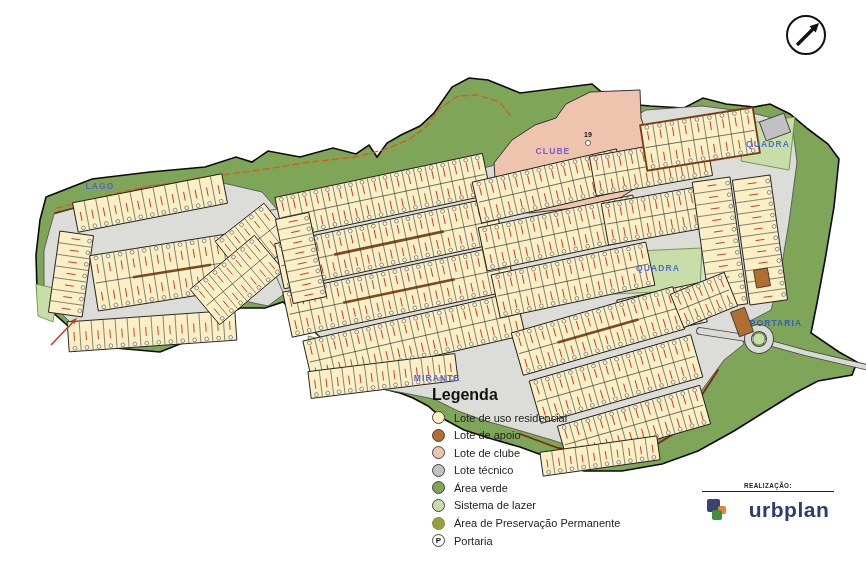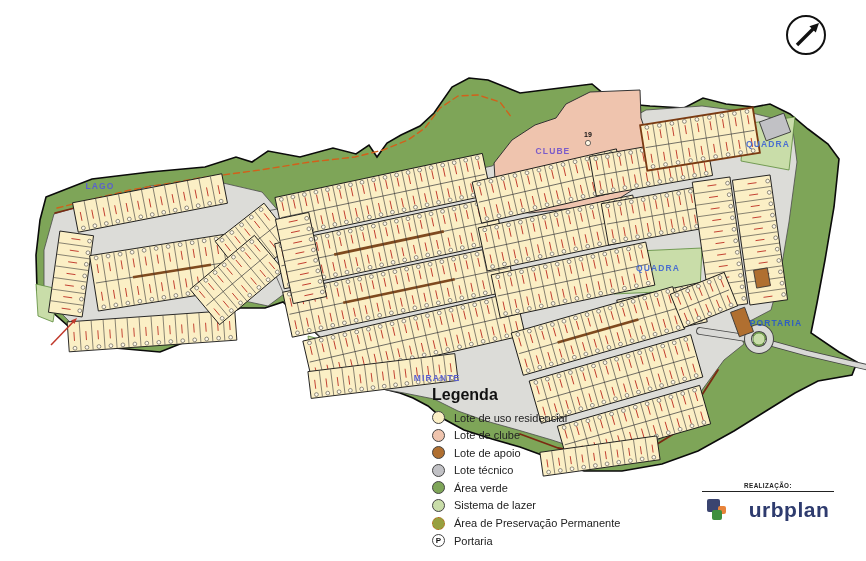--- a/index.html
+++ b/index.html
@@ -1499,26 +1499,26 @@
     </svg>
 
   <div class="legend">
     <div class="legend-title">Legenda</div>
     <div id="legend-rows">
         <div class="legend-row">
           <div class="swatch" style="background: rgb(251, 239, 197);"></div>
           <div class="legend-label">Lote de uso residencial</div>
         </div>
         <div class="legend-row">
+          <div class="swatch" style="background: rgb(176, 111, 48);"></div>
+          <div class="legend-label">Lote de apoio</div>
+        </div>
+        <div class="legend-row">
           <div class="swatch" style="background: rgb(239, 196, 174);"></div>
           <div class="legend-label">Lote de clube</div>
-        </div>
-        <div class="legend-row">
-          <div class="swatch" style="background: rgb(176, 111, 48);"></div>
-          <div class="legend-label">Lote de apoio</div>
         </div>
         <div class="legend-row">
           <div class="swatch" style="background: rgb(193, 193, 197);"></div>
           <div class="legend-label">Lote técnico</div>
         </div>
         <div class="legend-row">
           <div class="swatch" style="background: rgb(126, 165, 88);"></div>
           <div class="legend-label">Área verde</div>
         </div>
         <div class="legend-row">

